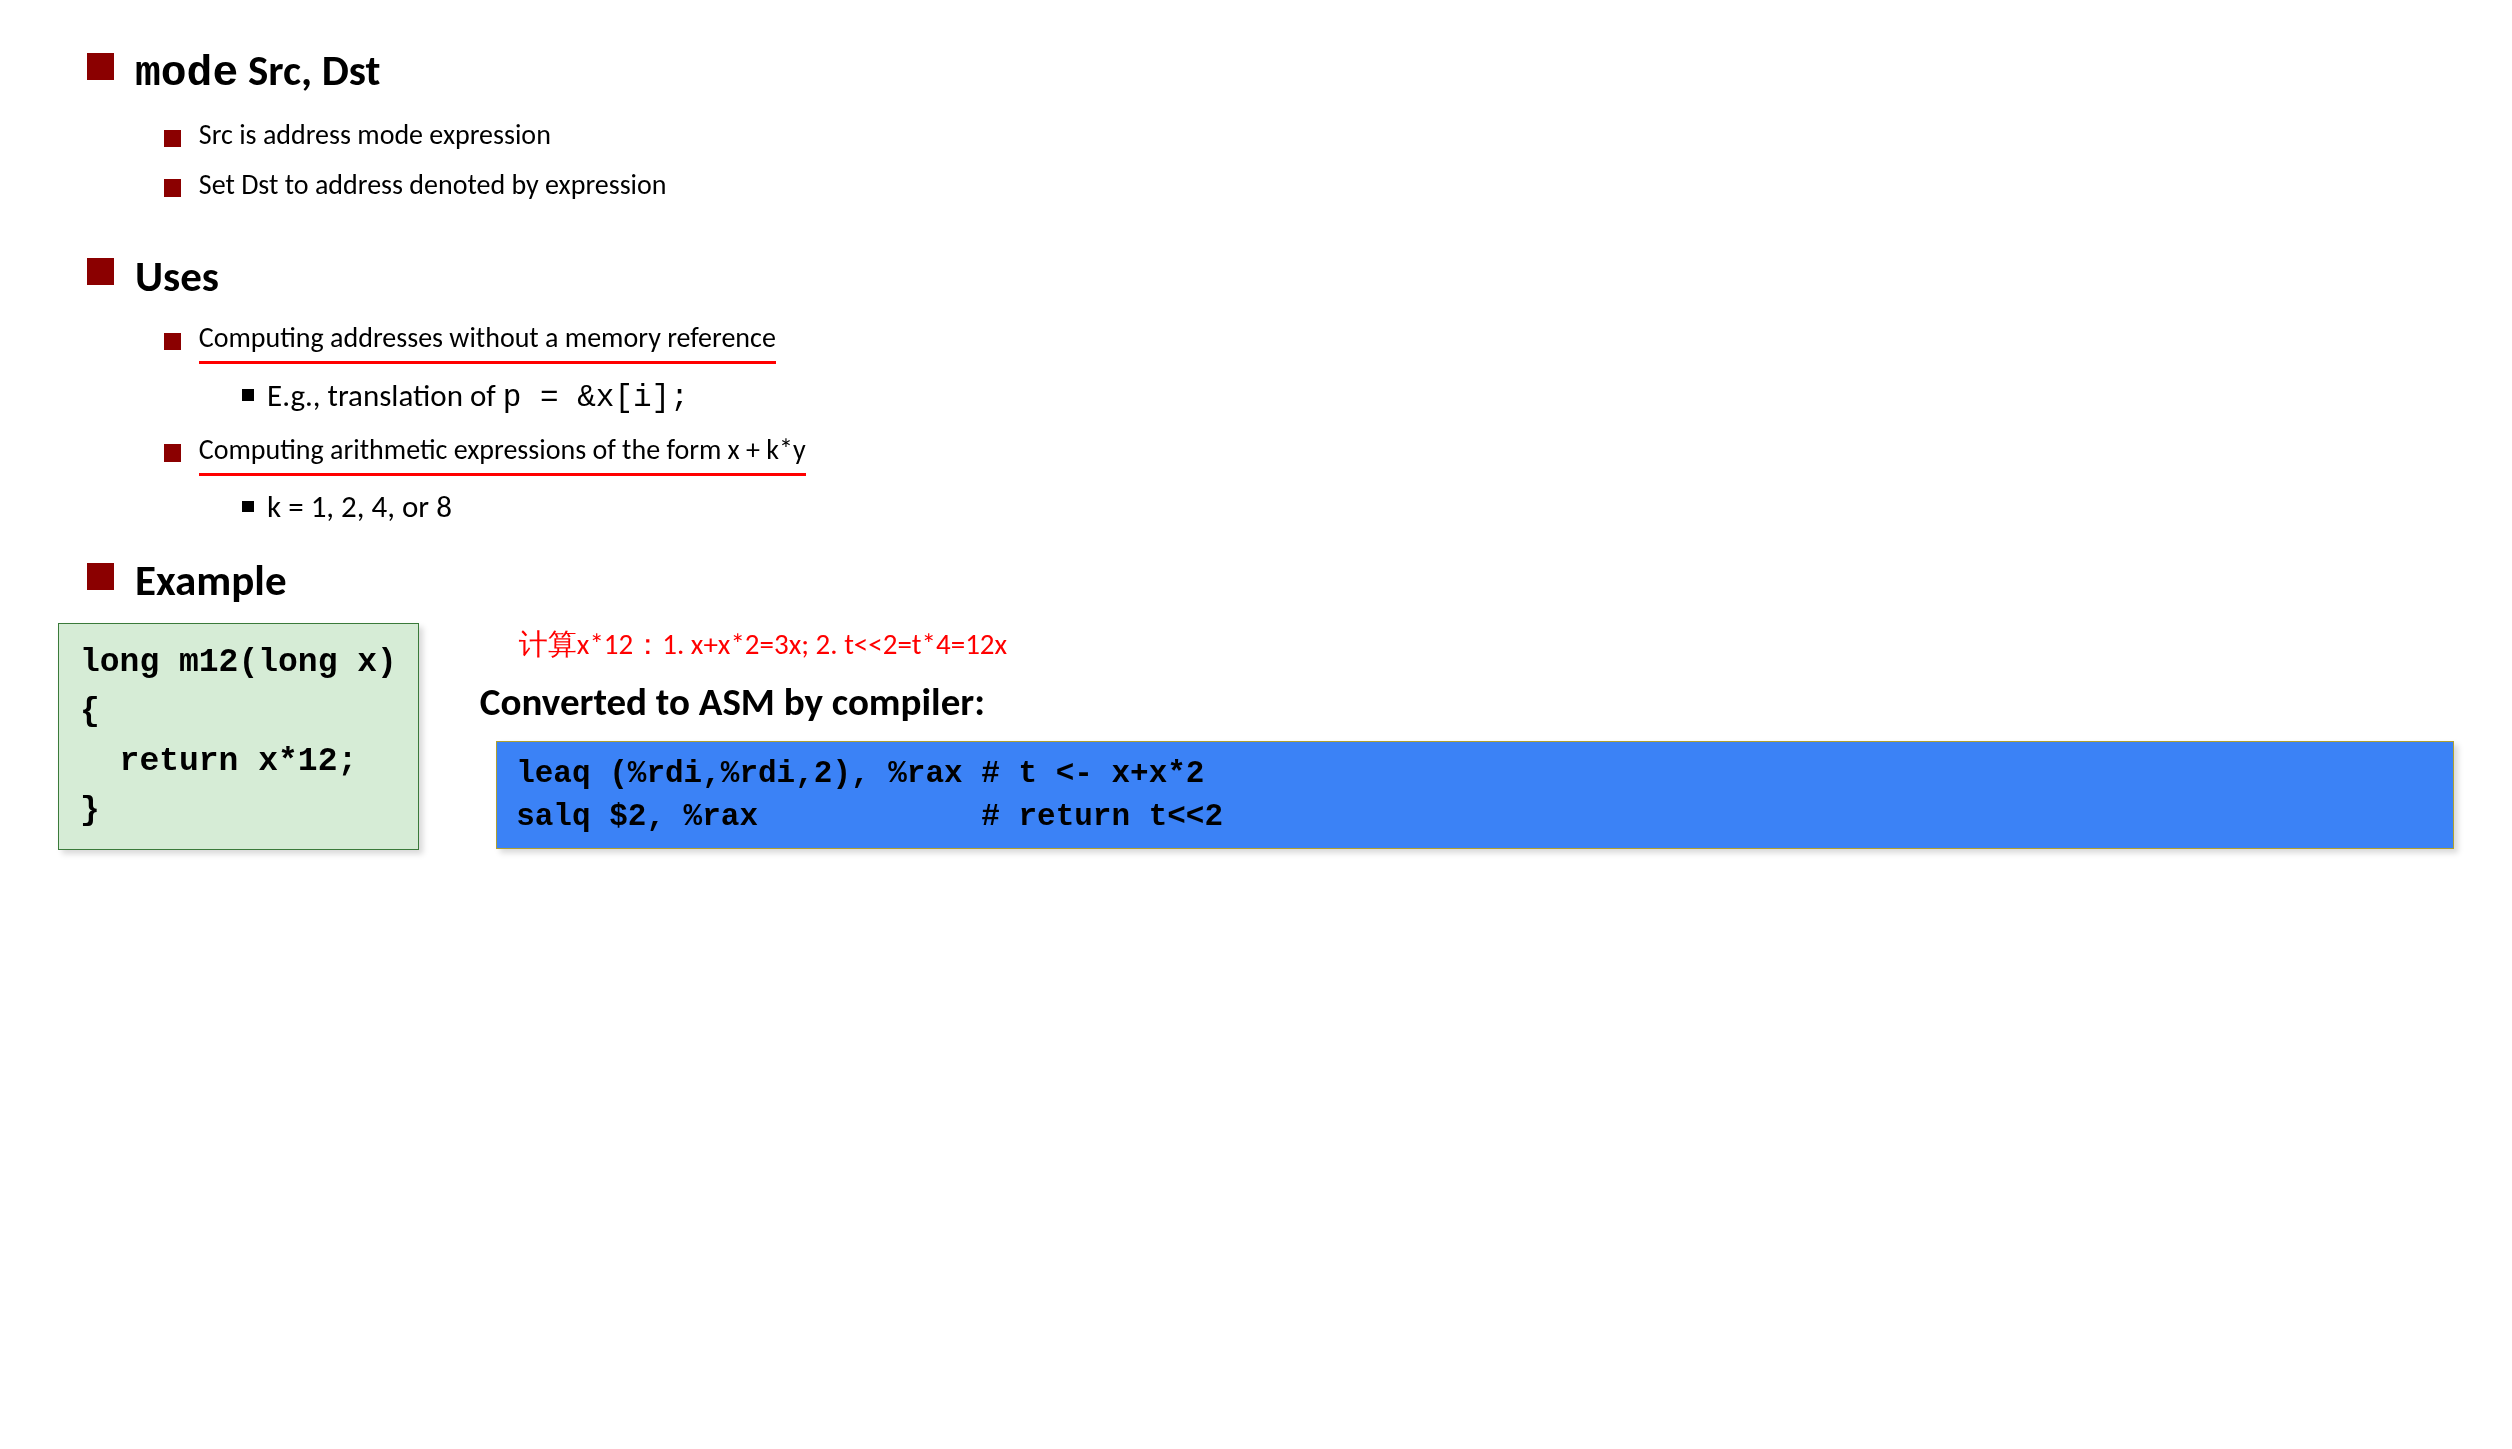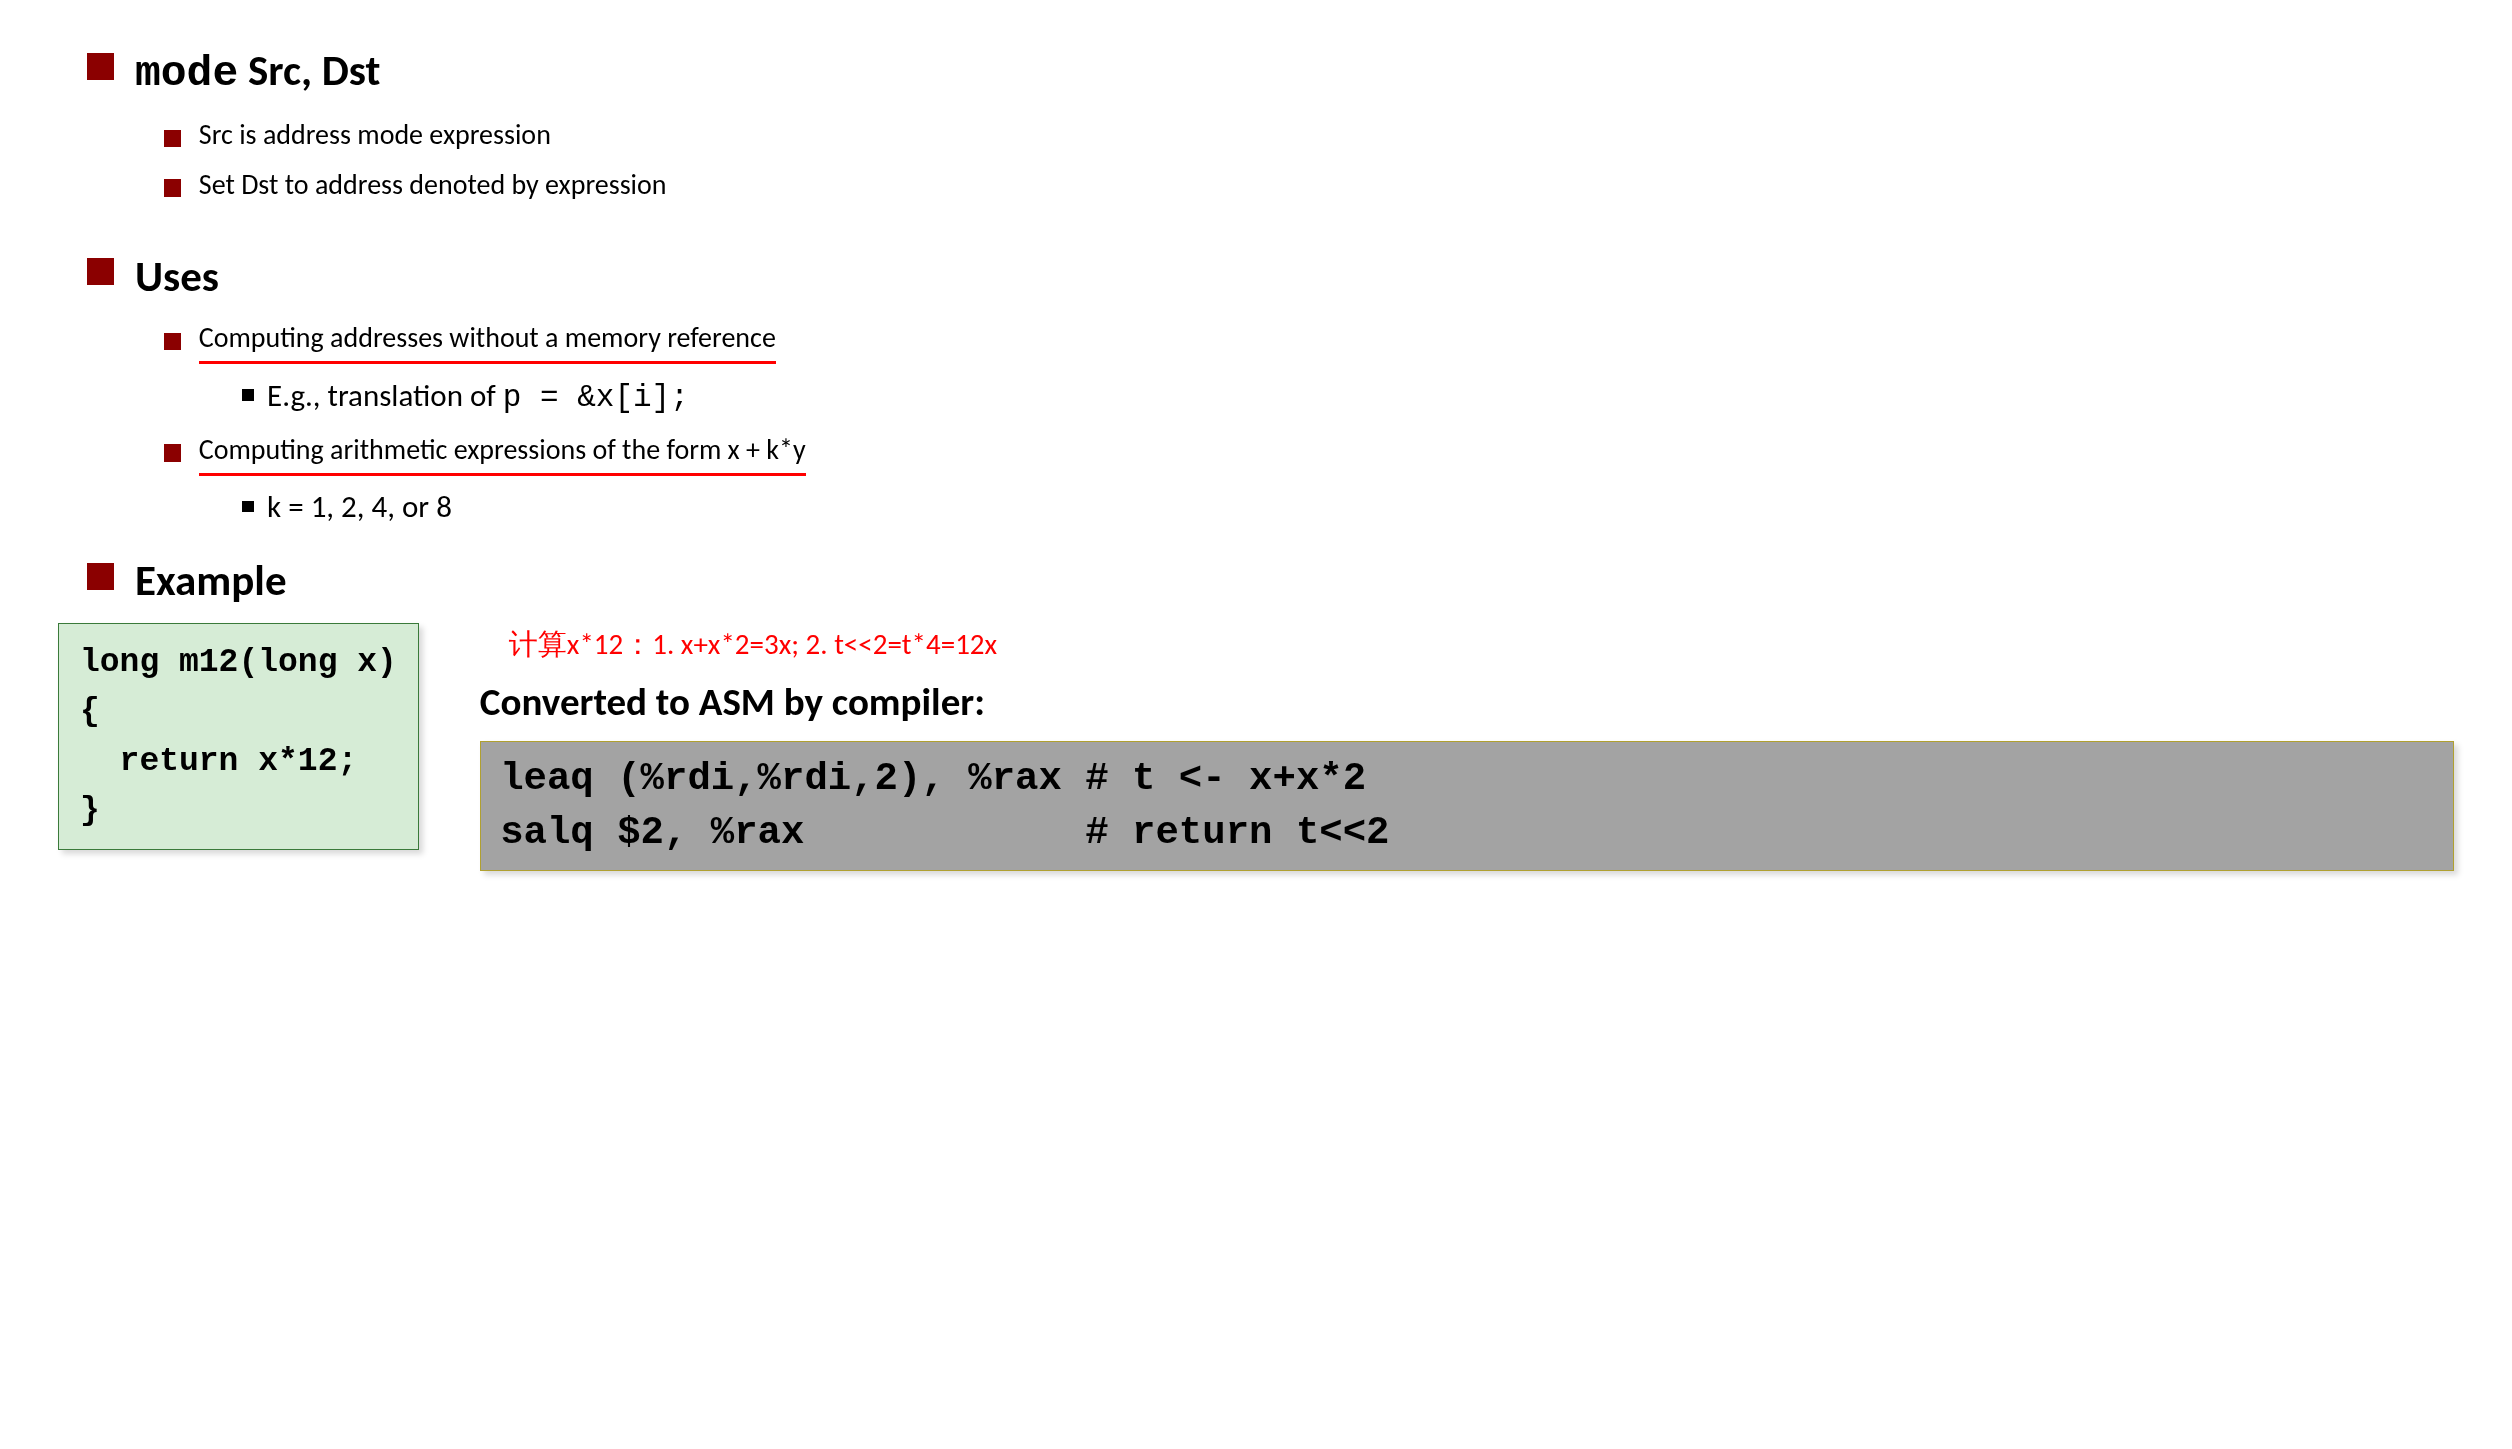--- a/index.html
+++ b/index.html
@@ -74,38 +74,39 @@
     font-weight: 700;
     font-size: 33px;
     white-space: pre;
     line-height: 1.5;
     box-shadow: 3.9px 3.9px 5.8px rgba(0,0,0,0.15);
   }
   .asm-column { flex: 1; }
   .chinese-annot {
     color: #ff0000;
     font-size: 29px;
-    margin-left: 29px;
+    margin-left: 39px;
     margin-bottom: 5.8px;
   }
   .asm-title {
     font-weight: 700;
     font-size: 39px;
     margin-bottom: 9.7px;
   }
   .asm-box {
     border: 1.9px solid #b0a030;
-    background: #a3a3a3;
+    background: #3b82f6;
     padding: 9.7px 19.3px;
     font-family: "Courier New", Courier, monospace;
     font-weight: 700;
-    font-size: 39px;
+    font-size: 31px;
     white-space: pre;
     line-height: 1.4;
     box-shadow: 3.9px 3.9px 5.8px rgba(0,0,0,0.15);
+    margin-left: 16px;
   }
   .nowrap { white-space: nowrap; }
 </style>
 </head>
 <body>
 
 <div class="bullet-row indent-l1">
   <div class="bullet-l1"></div>
   <div class="l1-text-heading">
     <span class="mono">mode</span><span> Src, Dst</span>

